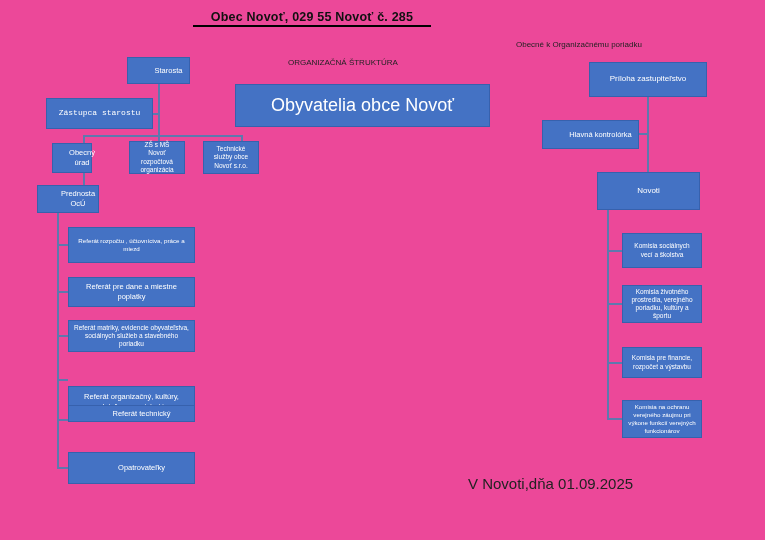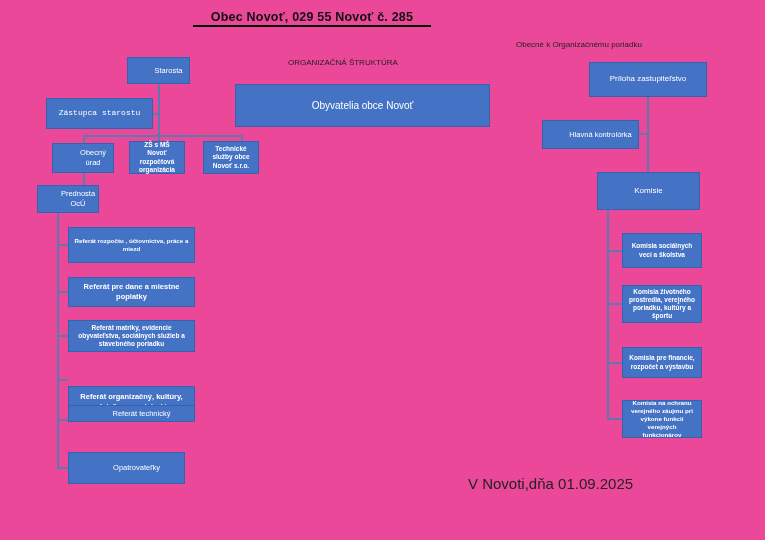--- a/index.html
+++ b/index.html
@@ -20,22 +20,22 @@
   }
   .node{
     position:absolute;background:#4472C4;border:1px solid #3761AD;color:#fff;
     display:flex;align-items:center;justify-content:center;text-align:center;
     box-sizing:border-box;line-height:1.3;
   }
   .fs7{font-size:7.5px;padding-left:20px;}
   .fs65{font-size:6.5px;line-height:1.25;}
   .fs6{font-size:6.2px;line-height:1.3;}
   .fs8{font-size:8px;}
-  .big{font-size:10px;}
-  .pad2{padding:1px 5px;font-weight:bold;}
+  .big{font-size:18px;}
+  .pad2{padding:1px 5px;}
   .conn{position:absolute;background:#5D79AE;}
   .vline{width:1.5px;}
   .hline{height:1.5px;}
 </style>
 </head>
 <body>
 
 <div id="canvas">
 
   <div class="doc-title">Obec Novoť, 029 55 Novoť č. 285</div>
@@ -59,37 +59,37 @@
   <div class="conn vline" style="left:647px;top:97px;height:75px;"></div>
   <div class="conn hline" style="left:639px;top:133px;width:9px;"></div>
   <div class="conn vline" style="left:607px;top:210px;height:209px;"></div>
   <div class="conn hline" style="left:607px;top:250px;width:15px;"></div>
   <div class="conn hline" style="left:607px;top:303px;width:15px;"></div>
   <div class="conn hline" style="left:607px;top:362px;width:15px;"></div>
   <div class="conn hline" style="left:607px;top:418px;width:15px;"></div>
 
   <div class="node fs7" style="left:127px;top:57px;width:63px;height:27px;">Starosta</div>
   <div class="node fs8" style="left:46px;top:98px;width:107px;height:31px;font-family:Liberation Mono, monospace;">Zástupca  starostu</div>
-  <div class="node fs7" style="left:52px;top:143px;width:62px;height:30px;">Obecný úrad</div>
+  <div class="node fs7" style="left:52px;top:143px;width:40px;height:30px;">Obecný úrad</div>
   <div class="node fs65 pad2" style="left:129px;top:141px;width:56px;height:33px;">ZŠ s MŠ Novoť rozpočtová organizácia</div>
   <div class="node fs65 pad2" style="left:203px;top:141px;width:56px;height:33px;">Technické služby obce Novoť s.r.o.</div>
   <div class="node fs7" style="left:37px;top:185px;width:62px;height:28px;">Prednosta OcÚ</div>
 
   <div class="node big" style="left:235px;top:84px;width:255px;height:43px;">Obyvatelia obce Novoť</div>
 
   <div class="node fs6 pad2" style="left:68px;top:227px;width:127px;height:36px;">Referát rozpočtu , účtovníctva, práce a miezd</div>
   <div class="node fs7 pad2" style="left:68px;top:277px;width:127px;height:30px;">Referát pre dane a miestne poplatky</div>
   <div class="node fs65 pad2" style="left:68px;top:320px;width:127px;height:32px;">Referát matriky, evidencie obyvateľstva, sociálnych služieb a stavebného poriadku</div>
   <div class="node fs7 pad2" style="left:68px;top:386px;width:127px;height:32px;">Referát organizačný,  kultúry, podateľne a registratúry</div>
   <div class="node fs7" style="left:68px;top:405px;width:127px;height:17px;">Referát technický</div>
-  <div class="node fs7" style="left:68px;top:452px;width:117px;height:32px;">Opatrovateľky</div>
+  <div class="node fs7" style="left:68px;top:452px;width:127px;height:32px;">Opatrovateľky</div>
 
   <div class="node fs8" style="left:589px;top:62px;width:118px;height:35px;">Príloha zastupiteľstvo</div>
   <div class="node fs7" style="left:542px;top:120px;width:97px;height:29px;text-align:center;">Hlavná  kontrolórka</div>
-  <div class="node fs8" style="left:597px;top:172px;width:103px;height:38px;">Komisie</div>
+  <div class="node fs8" style="left:597px;top:172px;width:103px;height:38px;">Novoti</div>
 
   <div class="node fs65 pad2" style="left:622px;top:233px;width:80px;height:35px;">Komisia sociálnych vecí a školstva</div>
   <div class="node fs65 pad2" style="left:622px;top:285px;width:80px;height:38px;">Komisia životného prostredia, verejného poriadku, kultúry a športu</div>
   <div class="node fs65 pad2" style="left:622px;top:347px;width:80px;height:31px;">Komisia pre financie, rozpočet a výstavbu</div>
   <div class="node fs6 pad2" style="left:622px;top:400px;width:80px;height:38px;">Komisia na ochranu verejného záujmu pri výkone funkcií verejných funkcionárov</div>
 
   <div class="footer-note">V Novoti,dňa 01.09.2025</div>
 
 </div>
 

